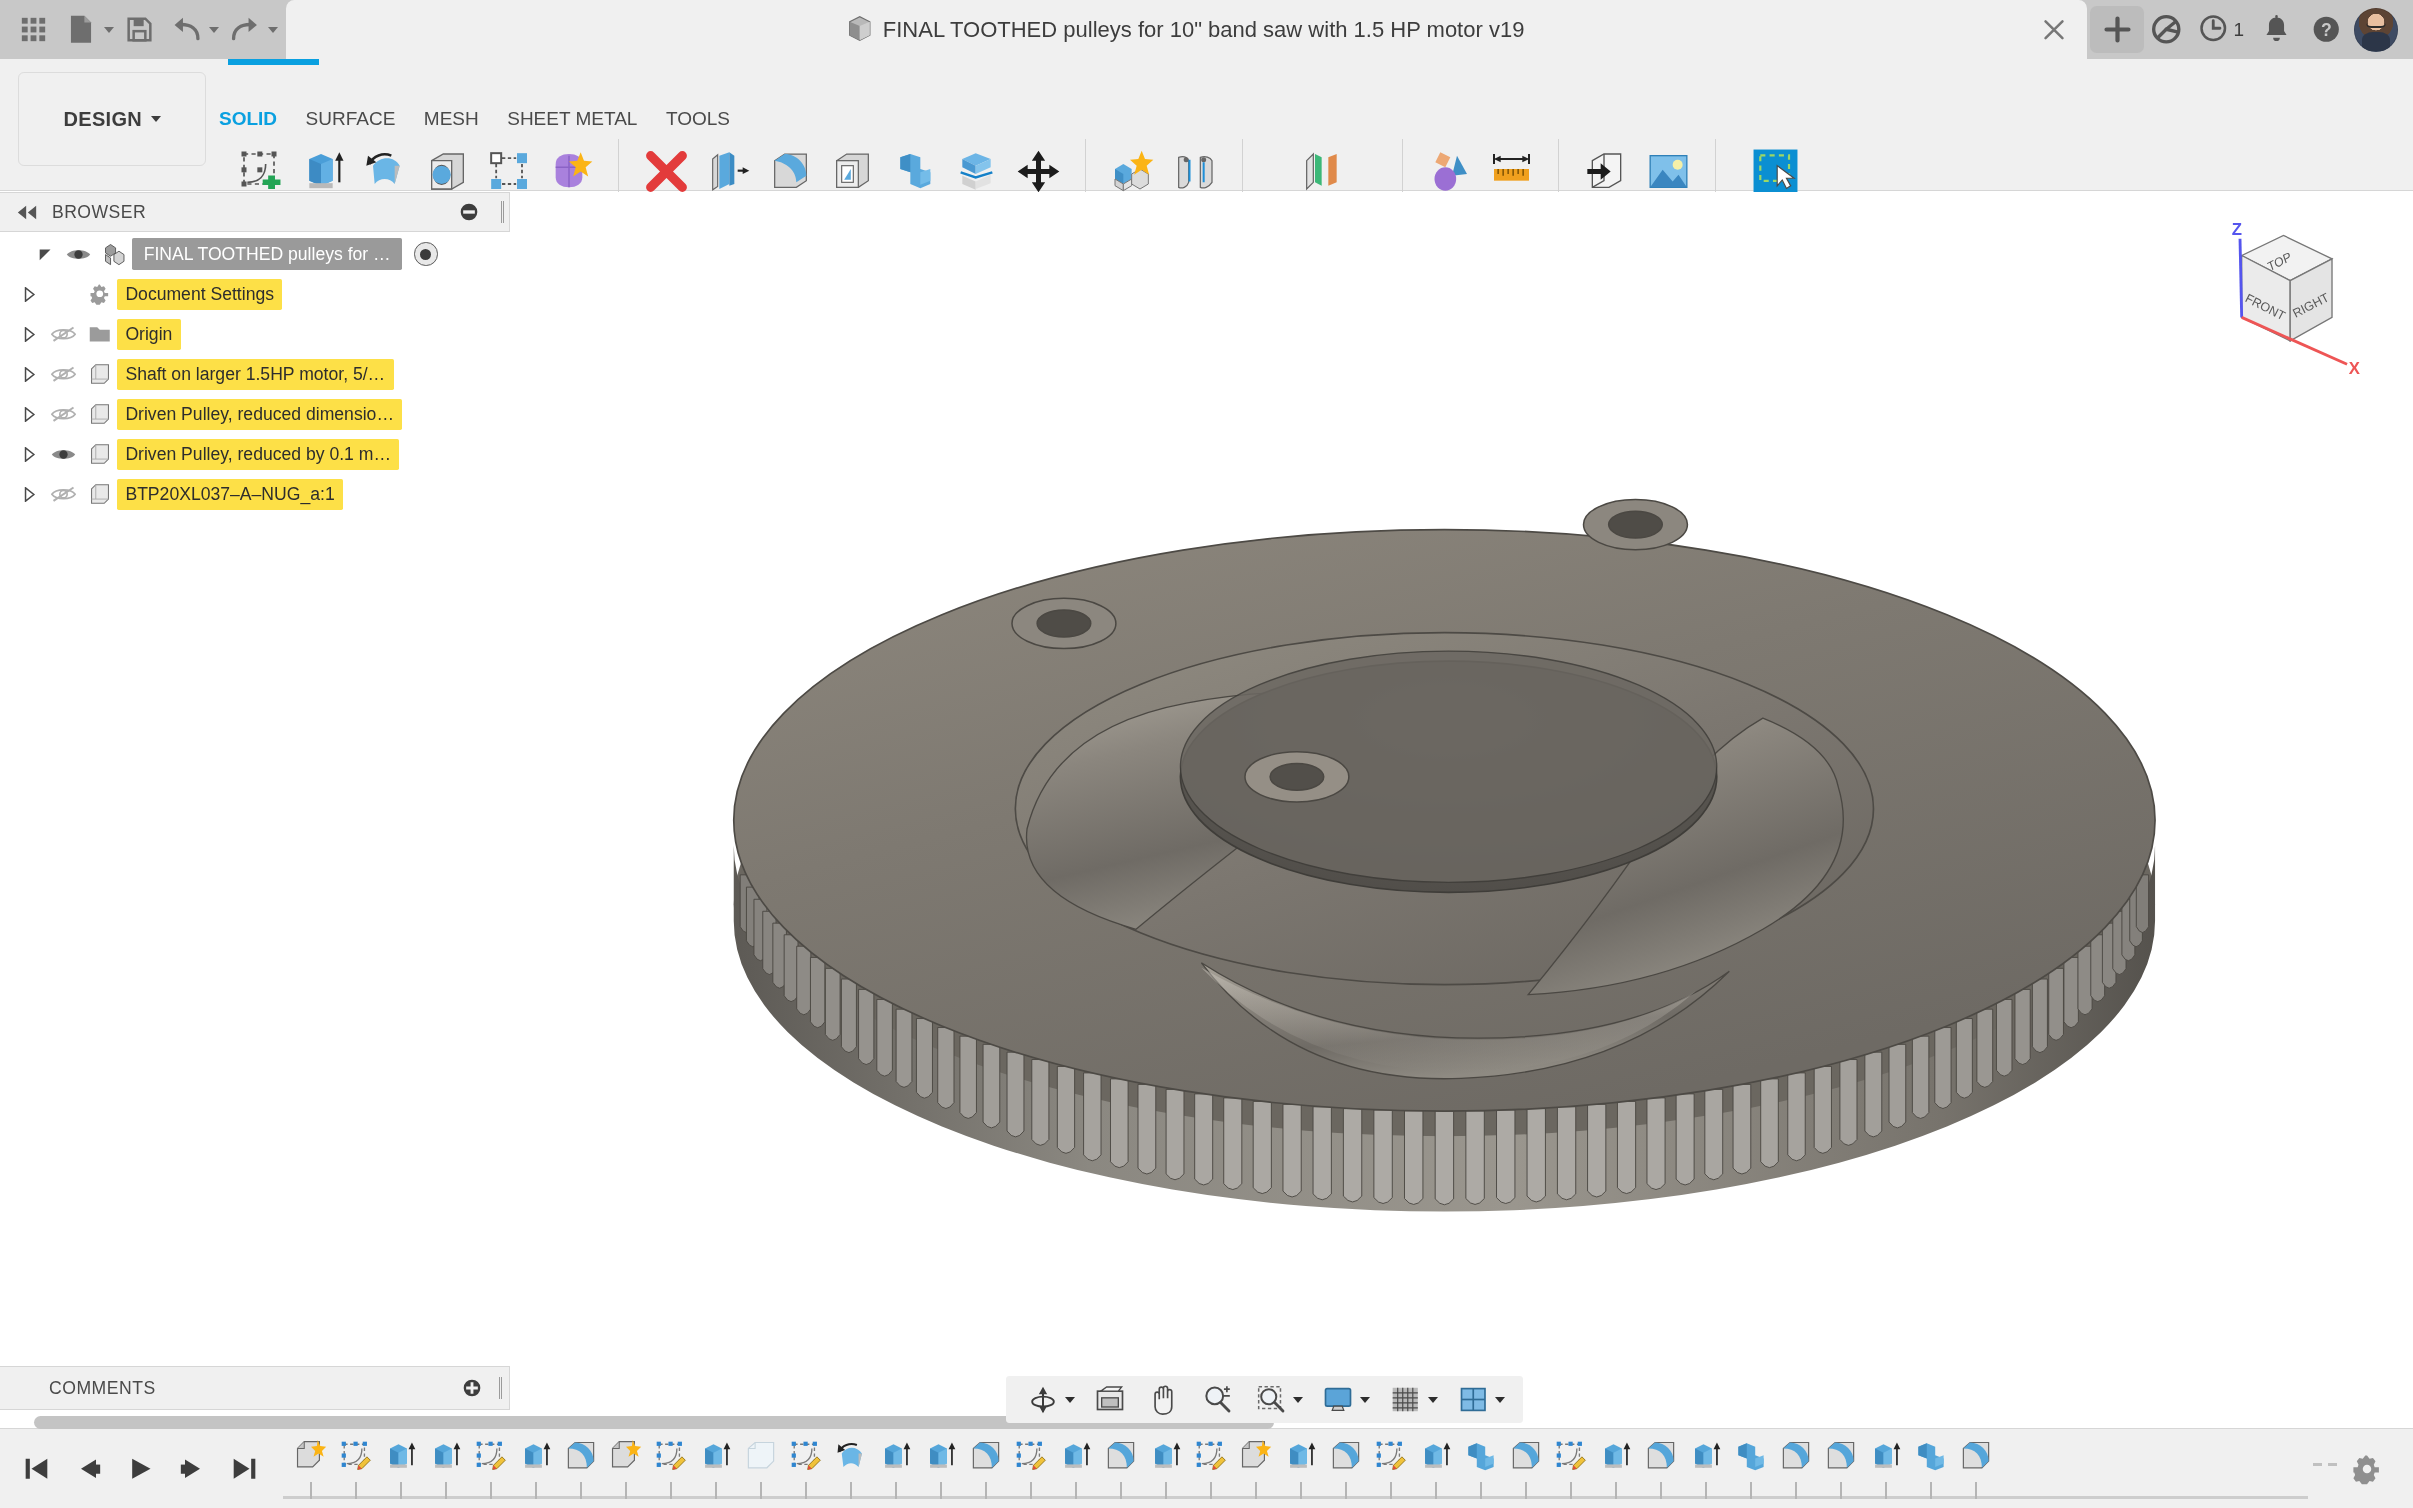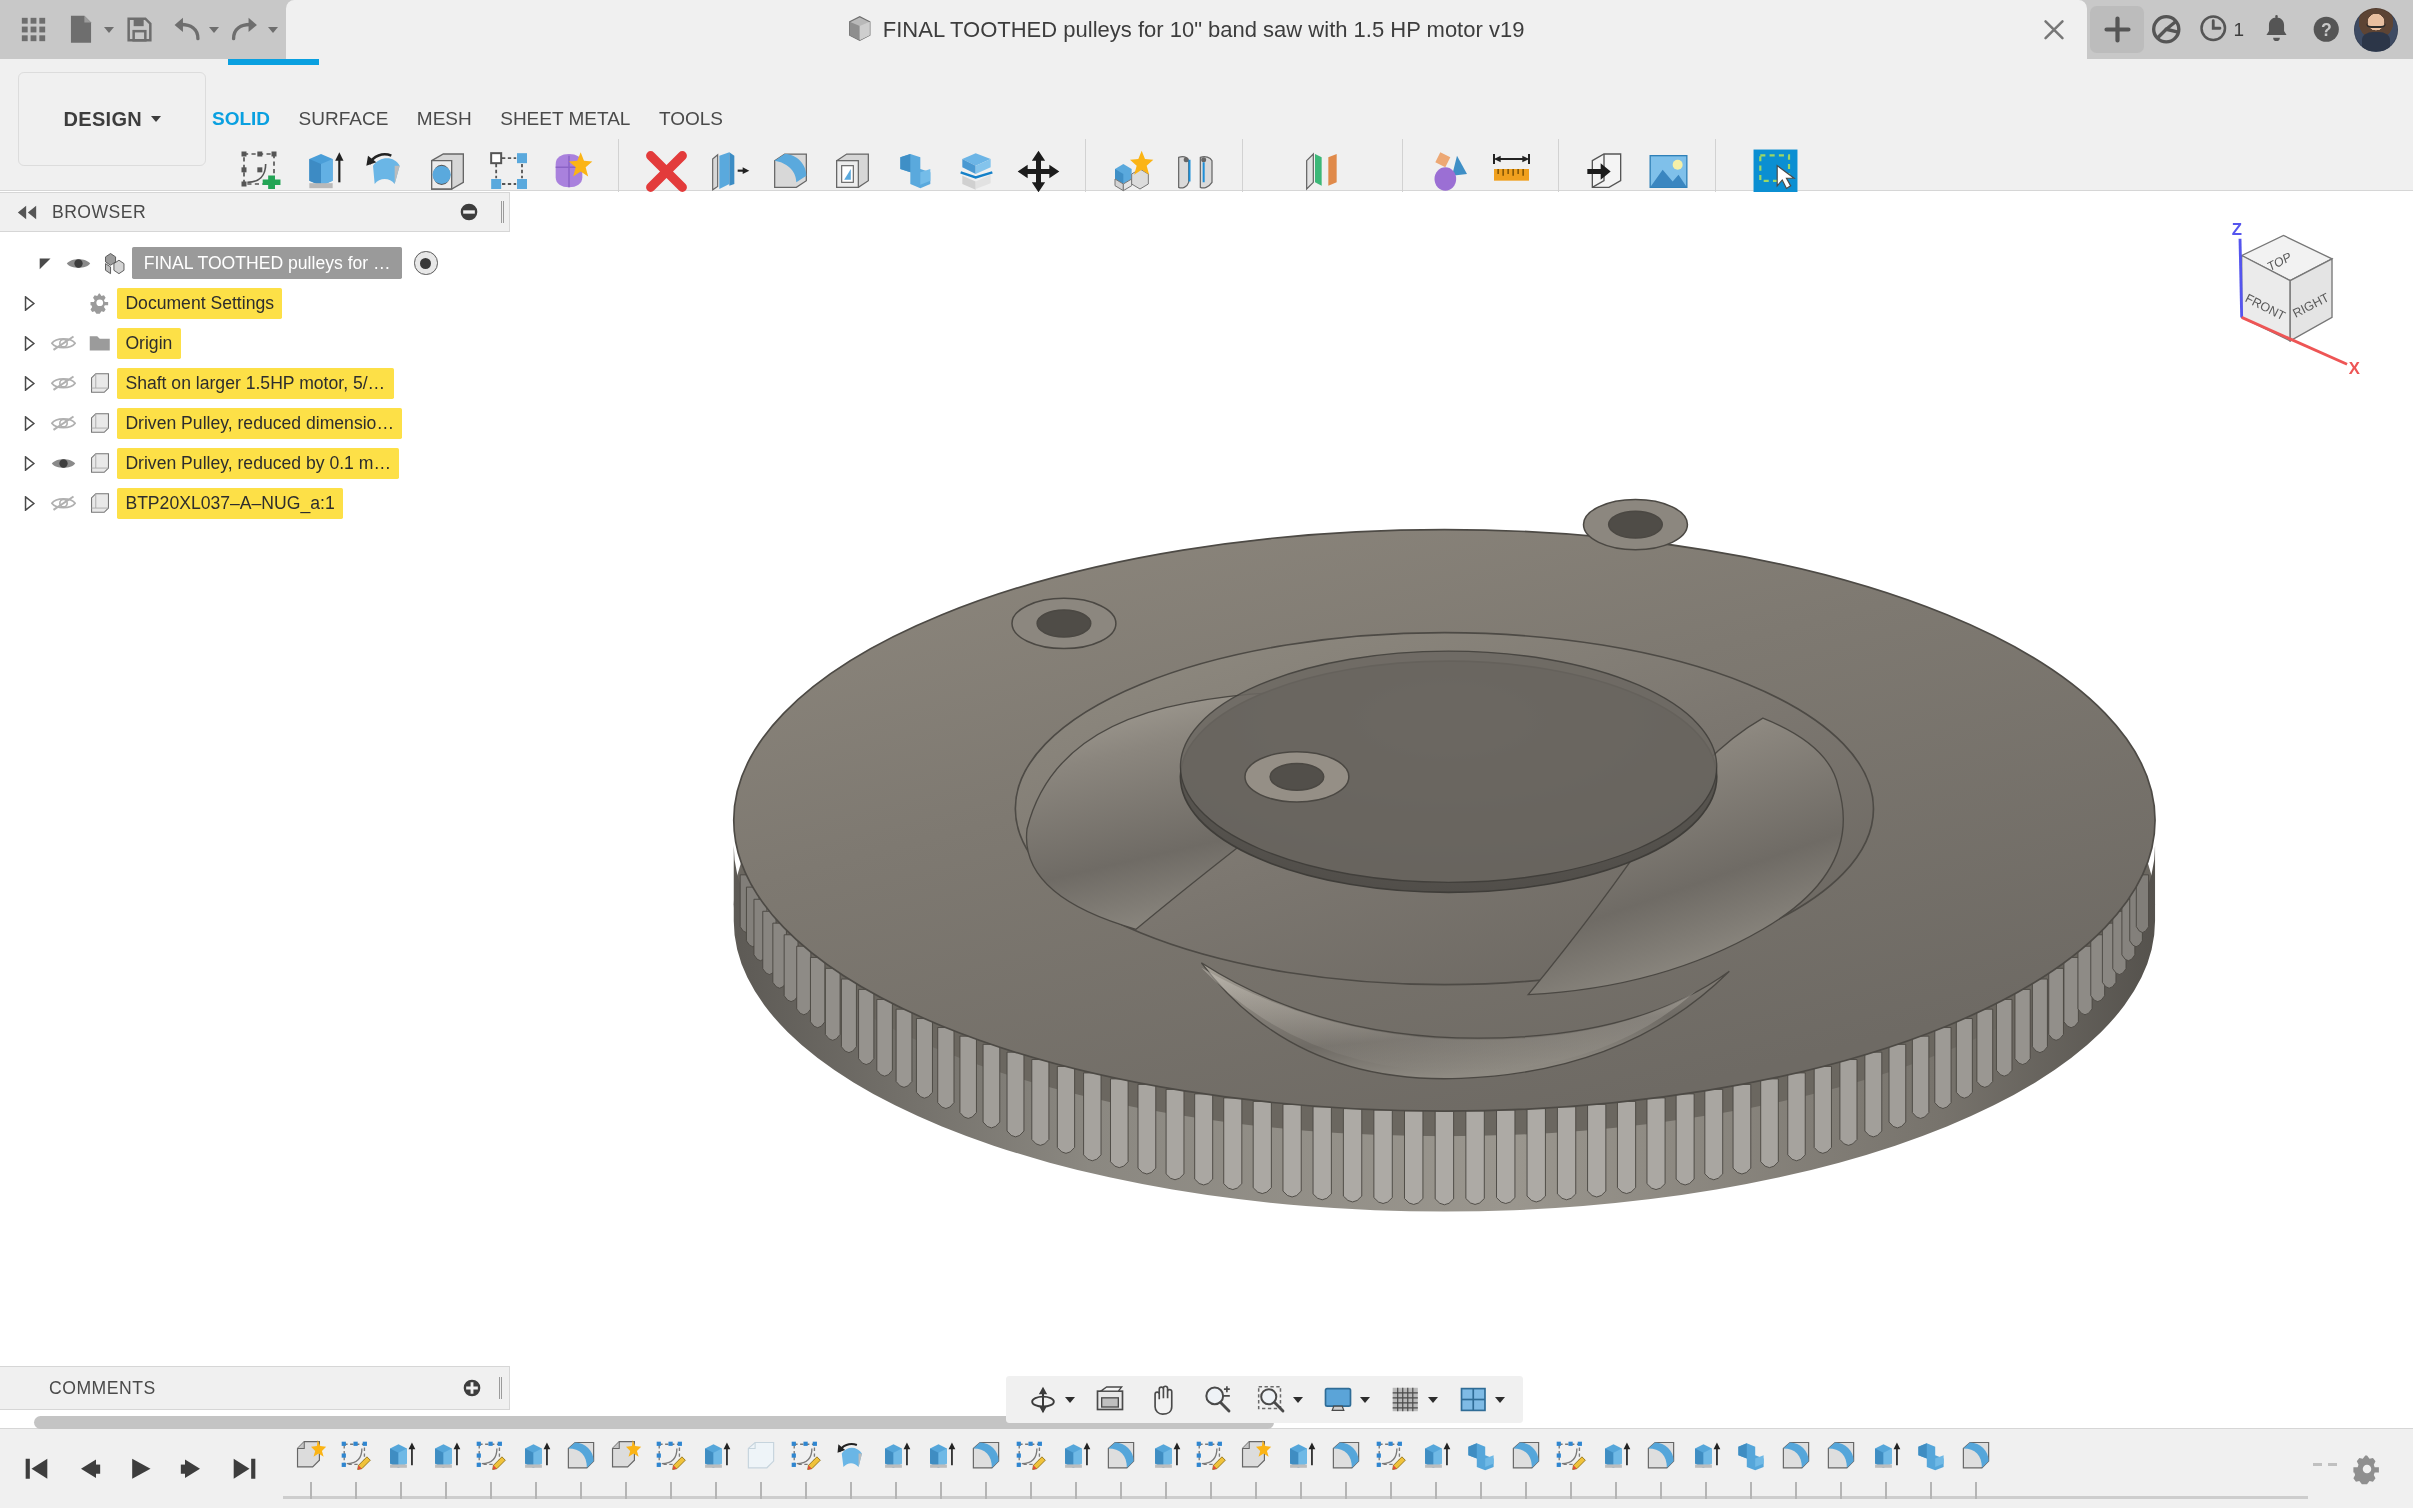--- a/index.html
+++ b/index.html
@@ -67,21 +67,21 @@
   .ribbon {
     position: absolute; top: 59px; left: 0; width: 2413px; height: 132px;
     background: #f0f0f0; border-bottom: 0.8px solid #d6d6d6;
   }
   .design-btn {
     position:absolute; left: 18.4px; top: 13.4px; width: 188px; height: 94px;
     border: 0.8px solid #dcdcdc; border-radius: 5.9px; background: #f0f0f0;
     display:flex; align-items:center; justify-content:center; gap: 8.4px;
   }
   .design-label { font-size: 20px; font-weight: bold; color: #3d3d3d; letter-spacing: 0.3px; }
-  .tabs-row { position:absolute; left: 212px; top: 49px; display:flex; align-items:flex-end; gap: 0; }
+  .tabs-row { position:absolute; left: 219px; top: 49px; display:flex; align-items:flex-end; gap: 0; }
   .rtab {
     font-size: 19px; color: #4a4a4a; padding: 0 28.5px 3.4px 0; white-space: nowrap;
   }
   .rtab:first-child { padding-left: 0; }
   .rtab.active { color: #0aa0e0; font-weight: bold; }
   .tab-underline {
     position:absolute; left: 228px; top: 0px; width: 91px; height: 5.9px; background: #0aa0e0;
   }
 
   .panels { position:absolute; left: 228px; top: 80px; display:flex; align-items:flex-start; height: 94px; }
@@ -104,21 +104,21 @@
     position: absolute; left: 0; top: 192px; width: 510px; height: 1152px;
     background: #ffffff; z-index: 5;
   }
   .browser-header {
     height: 40px; background: #f0f0f0; border: 0.8px solid #d6d6d6; border-left:none;
     display:flex; align-items:center; padding: 0 5px 0 15px; gap: 13.4px;
   }
   .browser-title { font-size: 17.6px; color: #4a4a4a; letter-spacing: 0.5px; flex:1; }
   .hdr-ico { width: 23.5px; height: 23.5px; display:flex; align-items:center; justify-content:center; }
   .grip { width: 3.4px; height: 22px; border-left:0.8px solid #9b9b9b; border-right:0.8px solid #9b9b9b; margin-left:6.7px;}
-  .tree { padding-top: 11px; }
+  .tree { padding-top: 2px; }
   .trow {
     display:flex; align-items:center; height: 40px; padding-left: 15px; gap: 0;
   }
   .twist { width: 30px; display:flex; align-items:center; justify-content:center; }
   .eye { width: 37px; display:flex; align-items:center; justify-content:center; }
   .ticon { width: 35px; display:flex; align-items:center; justify-content:center; }
   .tlabel {
     font-size: 17.6px; color: #2d2d2d; white-space:nowrap; overflow:hidden; text-overflow:clip;
     background:#fde047; padding: 5px 8.4px; border-radius:1.7px;
   }

